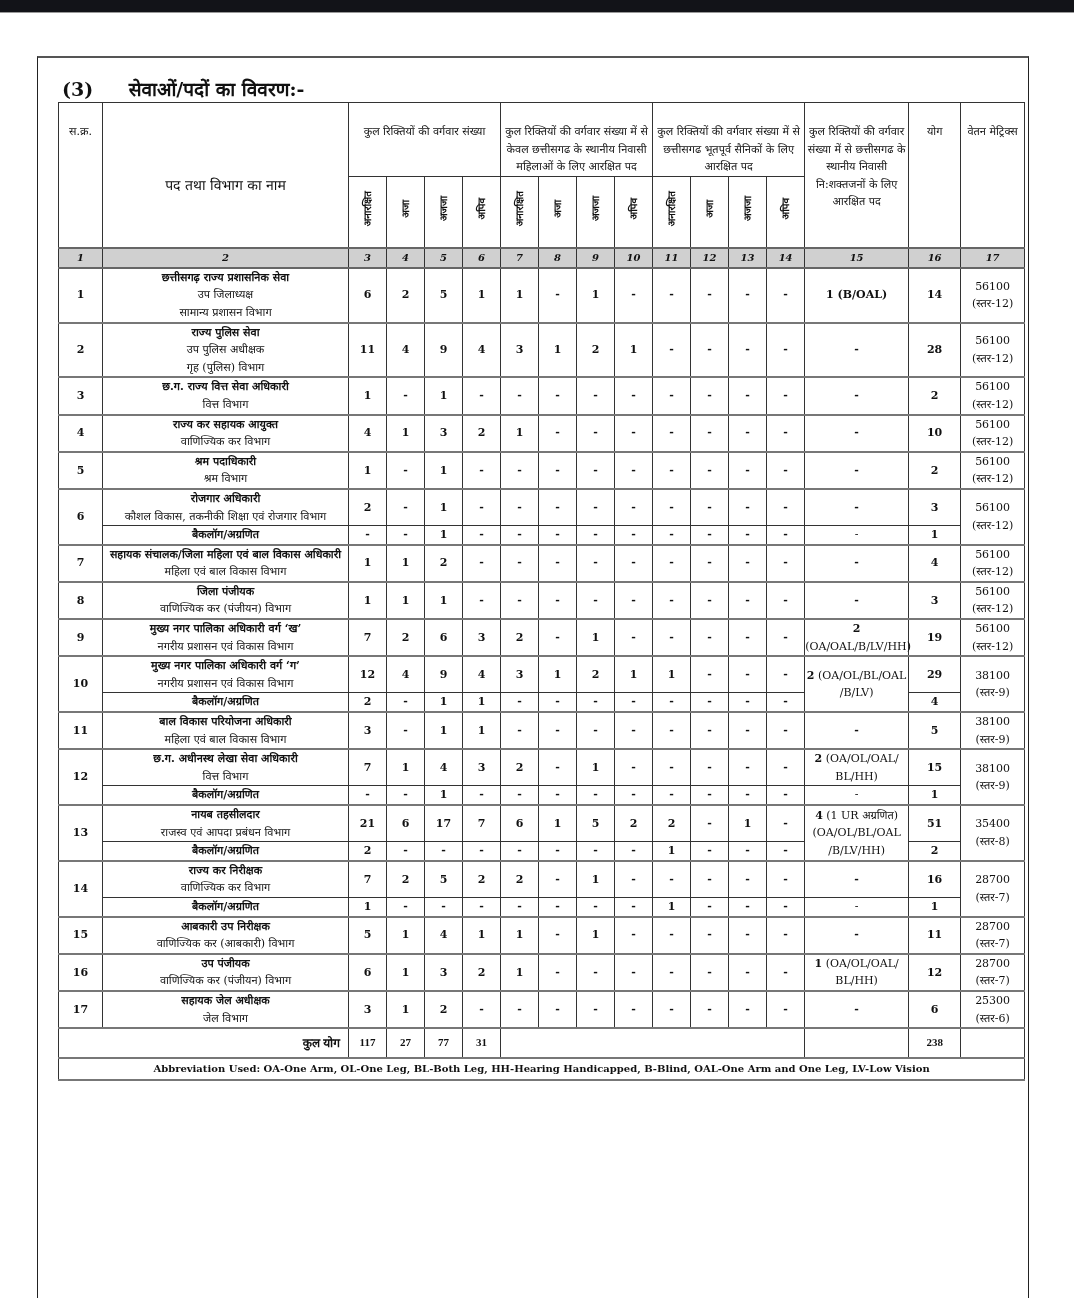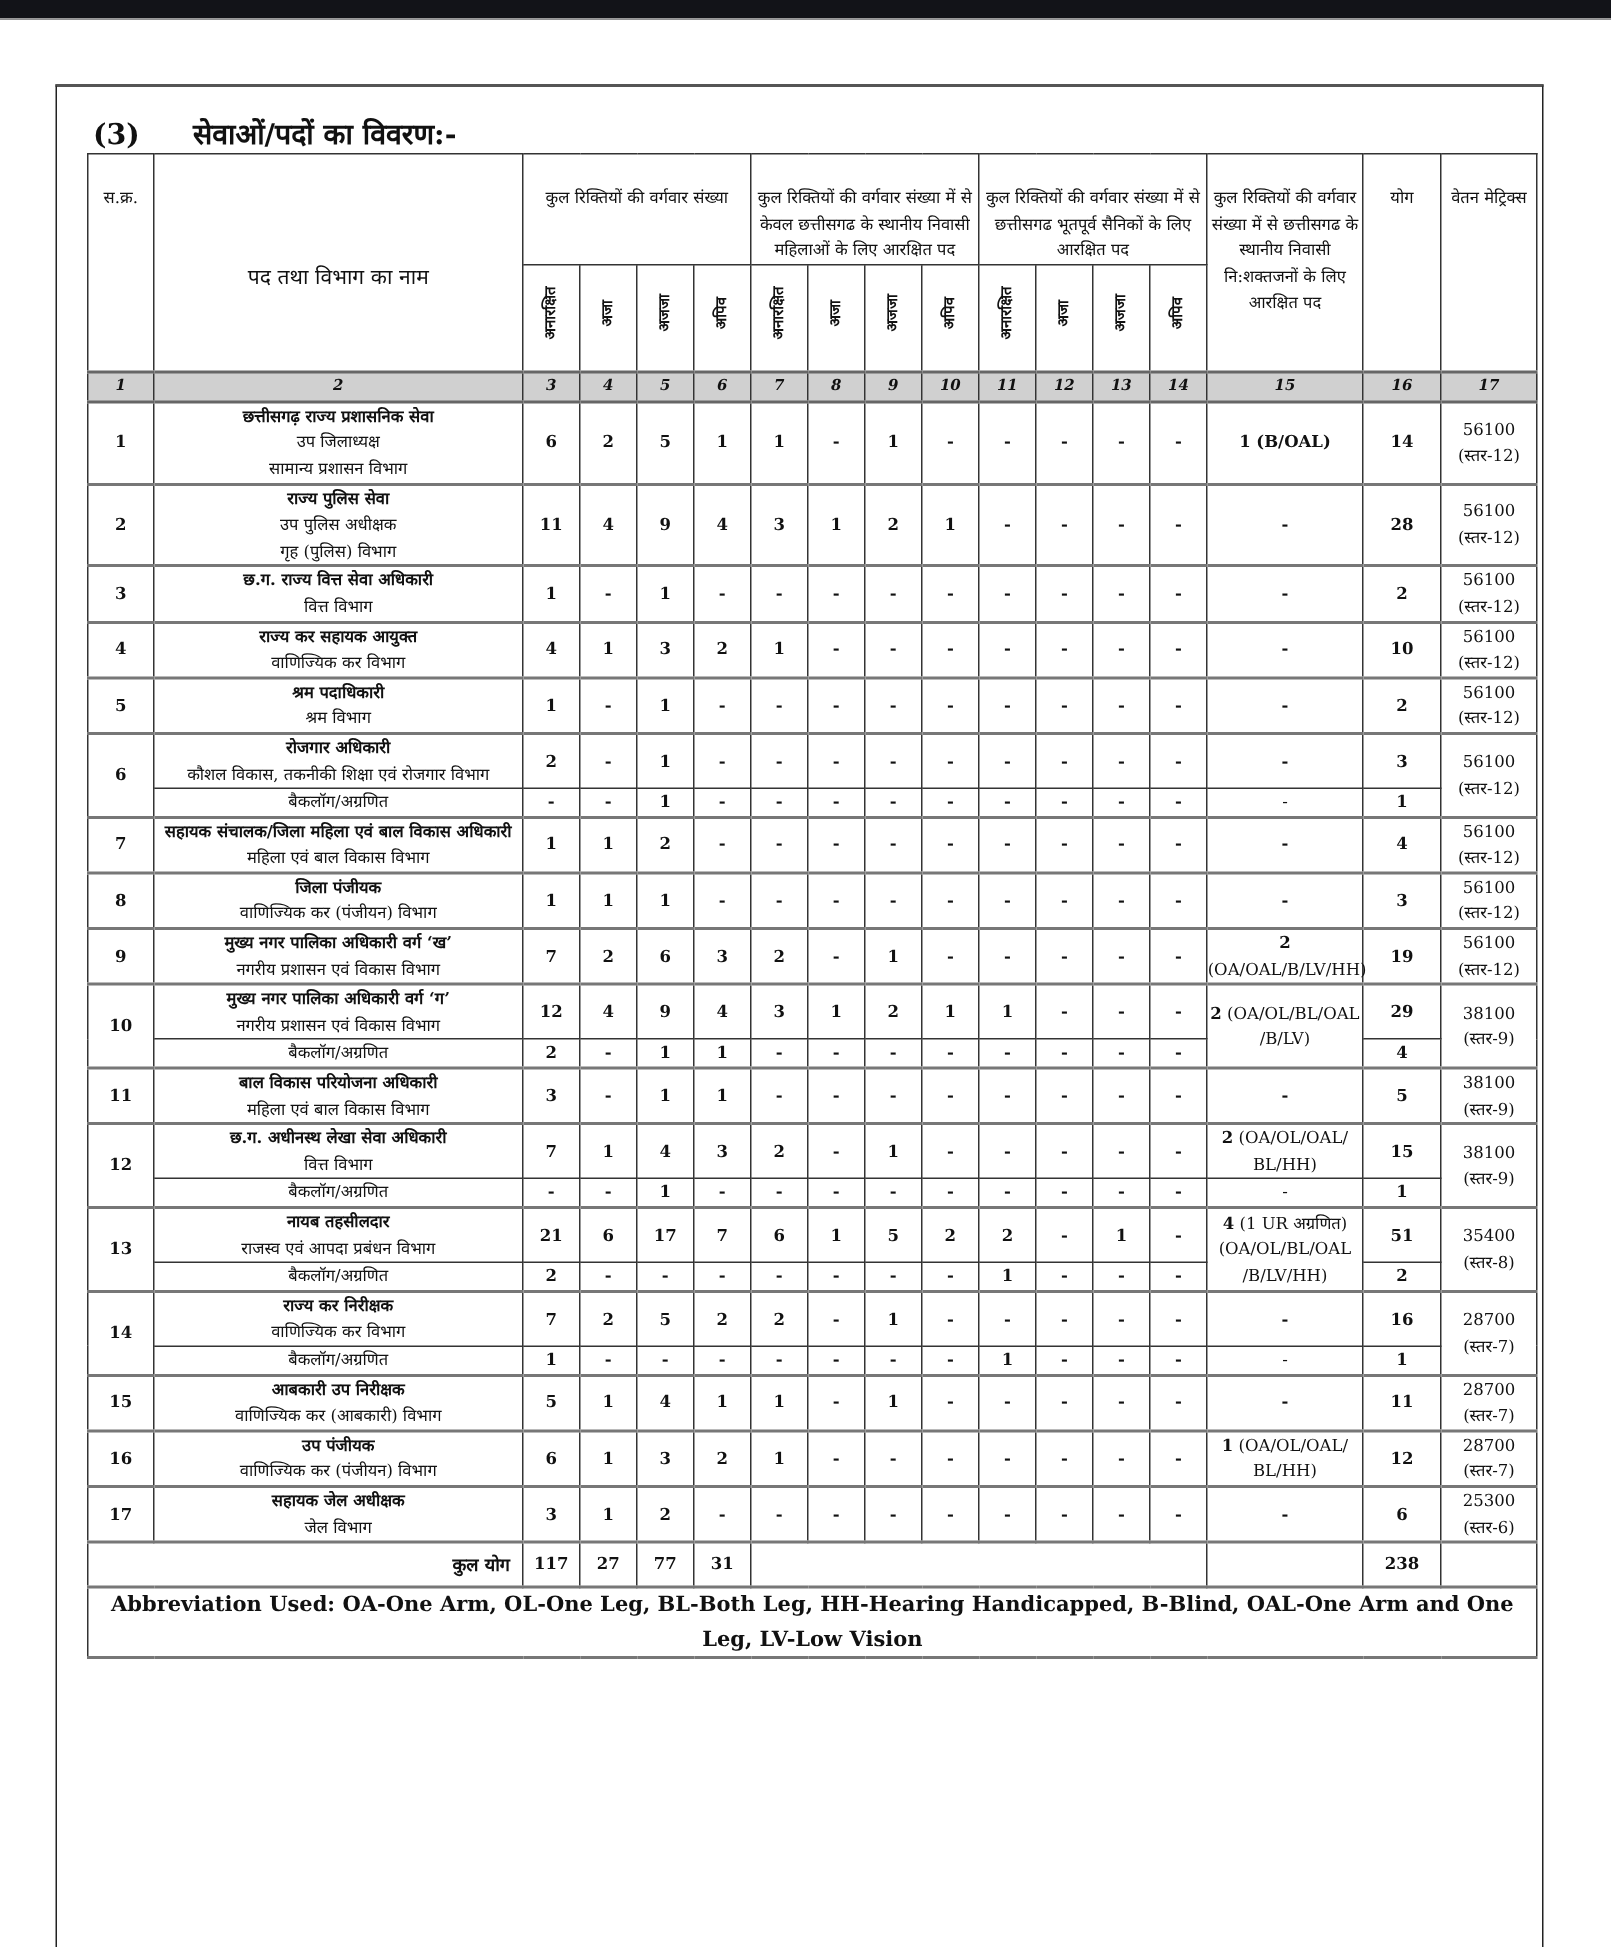--- a/index.html
+++ b/index.html
@@ -19,25 +19,25 @@
   .vert span { display: inline-block; writing-mode: vertical-rl; transform: rotate(180deg); font-size: 10px; font-weight: bold; white-space: nowrap; }
   tr.colnums td { background: #d0d0d0; font-style: italic; font-weight: bold; font-size: 10px; height: 18px; border-top: 2px solid #666; border-bottom: 2px solid #666; }
   td.name { text-align: left; padding-left: 8px; font-size: 11px; line-height: 1.75; }
   td.name .post { font-weight: bold; display: block; }
   td.name .dept { display: block; }
   td.num { font-weight: bold; }
   td.sno { font-weight: bold; }
   td.pay { font-size: 11px; line-height: 1.8; }
   td.dis { font-size: 10px; line-height: 1.9; }
   td.dis b { font-size: 11px; }
-  td.backlog { text-align: left; padding-left: 8px; font-weight: normal; }
+  td.backlog { text-align: left; padding-left: 8px; font-weight: bold; }
   tr.group-start td { border-top: 2px solid #777; }
-  tr.total td { font-weight: bold; height: 28px; border-top: 2px solid #777; }
+  tr.total td { font-weight: bold; height: 28px; border-top: 2px solid #777; font-family: Liberation Serif, serif; }
   tr.total td.total-label { text-align: right; padding-right: 8px; font-size: 12px; }
-  tr.abbr td { font-weight: bold; font-size: 14px; height: 20px; border-top: 2px solid #777; border-bottom: 2px solid #777; margin-top: 12px; }
+  tr.abbr td { font-weight: bold; font-size: 10px; height: 20px; border-top: 2px solid #777; border-bottom: 2px solid #777; margin-top: 12px; }
 </style>
 </head>
 <body>
 
 <div class="topbar"></div>
 <div class="page"></div>
 
 <div class="heading">
   <span class="num">(3)</span>
   <span>सेवाओं/पदों का विवरण:-</span>

